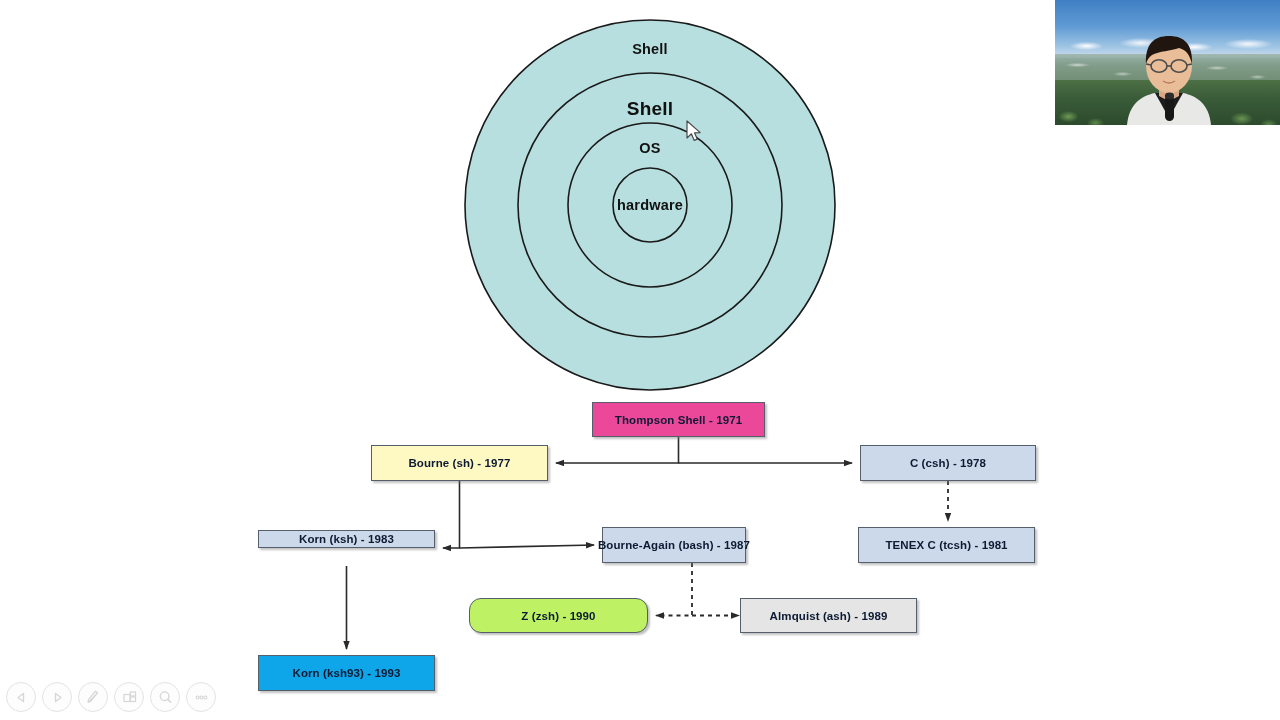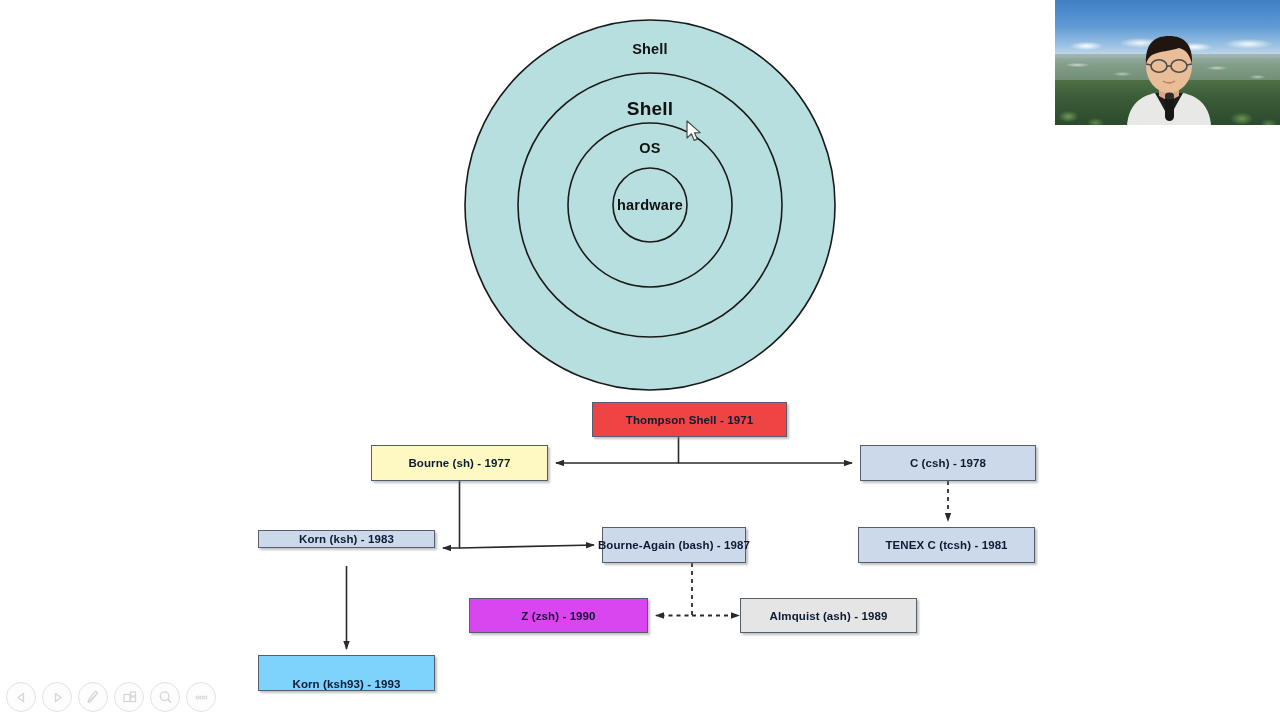--- a/index.html
+++ b/index.html
@@ -152,45 +152,45 @@
         <polyline points="678.5,463 852,463" fill="none" stroke="#2a2a2a" stroke-width="1.6" marker-end="url(#arrowSolid)"></polyline>
         <polyline points="459.5,481 459.5,548 443,548" fill="none" stroke="#2a2a2a" stroke-width="1.6" marker-end="url(#arrowSolid)"></polyline>
         <polyline points="459.5,548 594,545" fill="none" stroke="#2a2a2a" stroke-width="1.6" marker-end="url(#arrowSolid)"></polyline>
         <polyline points="948,481 948,521" fill="none" stroke="#2a2a2a" stroke-width="1.8" stroke-dasharray="4,4" marker-end="url(#arrowDash)"></polyline>
         <polyline points="346.5,566 346.5,649" fill="none" stroke="#2a2a2a" stroke-width="1.6" marker-end="url(#arrowSolid)"></polyline>
         <polyline points="692,563 692,615.5 656,615.5" fill="none" stroke="#2a2a2a" stroke-width="1.8" stroke-dasharray="4,4" marker-end="url(#arrowDash)"></polyline>
         <polyline points="692,615.5 739,615.5" fill="none" stroke="#2a2a2a" stroke-width="1.8" stroke-dasharray="4,4" marker-end="url(#arrowDash)"></polyline>
       </g>
   </svg>
   <div id="node-layer">
-      <div class="node" style="left: 592px; top: 402px; width: 195px; height: 35px; background: #ef4444; border-color: rgb(85, 94, 107);">
+      <div class="node" style="left: 592px; top: 402px; width: 173px; height: 35px; background: #ec4899; border-color: rgb(85, 94, 107);">
         <span>Thompson Shell - 1971</span>
       </div>
       <div class="node" style="left: 371px; top: 445px; width: 177px; height: 36px; background: #fef9c3; border-color: rgb(85, 94, 107);">
         <span>Bourne (sh) - 1977</span>
       </div>
       <div class="node" style="left: 860px; top: 445px; width: 176px; height: 36px; background: rgb(204, 217, 234); border-color: rgb(85, 94, 107);">
         <span>C (csh) - 1978</span>
       </div>
       <div class="node" style="left: 258px; top: 530px; width: 177px; height: 18px; background: rgb(204, 217, 234); border-color: rgb(85, 94, 107);">
         <span>Korn (ksh) - 1983</span>
       </div>
       <div class="node" style="left: 602px; top: 527px; width: 144px; height: 36px; background: rgb(204, 217, 234); border-color: rgb(85, 94, 107);">
         <span>Bourne-Again (bash) - 1987</span>
       </div>
       <div class="node" style="left: 858px; top: 527px; width: 177px; height: 36px; background: rgb(204, 217, 234); border-color: rgb(85, 94, 107);">
         <span>TENEX C (tcsh) - 1981</span>
       </div>
-      <div class="node" style="left: 469px; top: 598px; width: 179px; height: 35px; background: #d946ef; border-color: rgb(85, 94, 107);">
+      <div class="node" style="left: 469px; top: 598px; width: 179px; height: 35px; background: #bef264; border-color: rgb(85, 94, 107); border-radius: 12px;">
         <span>Z (zsh) - 1990</span>
       </div>
       <div class="node" style="left: 740px; top: 598px; width: 177px; height: 35px; background: #e5e5e5; border-color: rgb(85, 94, 107);">
         <span>Almquist (ash) - 1989</span>
       </div>
-      <div class="node" style="left: 258px; top: 655px; width: 177px; height: 36px; background: #7dd3fc; border-color: rgb(85, 94, 107); align-items: flex-end;">
+      <div class="node" style="left: 258px; top: 655px; width: 177px; height: 36px; background: #0ea5e9; border-color: rgb(85, 94, 107);">
         <span>Korn (ksh93) - 1993</span>
       </div>
     </div>
 
   <svg class="cursor" id="cursor" width="18" height="24" viewBox="0 0 18 24" style="left: 686px; top: 120px;">
     <path d="M1,1 L1,18 L5.4,13.8 L8.2,20.4 L11.2,19.1 L8.5,12.8 L14.2,12.6 z" fill="#ffffff" stroke="#4a4a4a" stroke-width="1.2" stroke-linejoin="round"></path>
   </svg>
 
   <div id="webcam">
     <div class="sky"></div>

